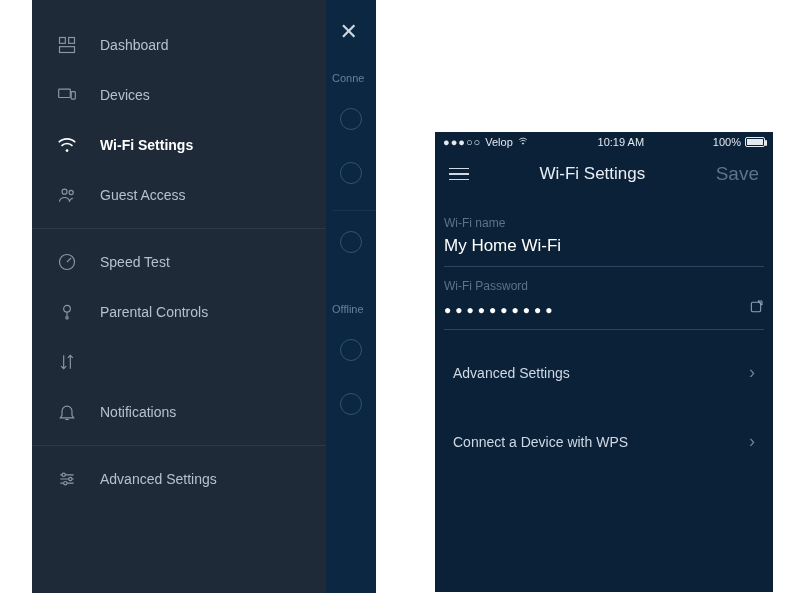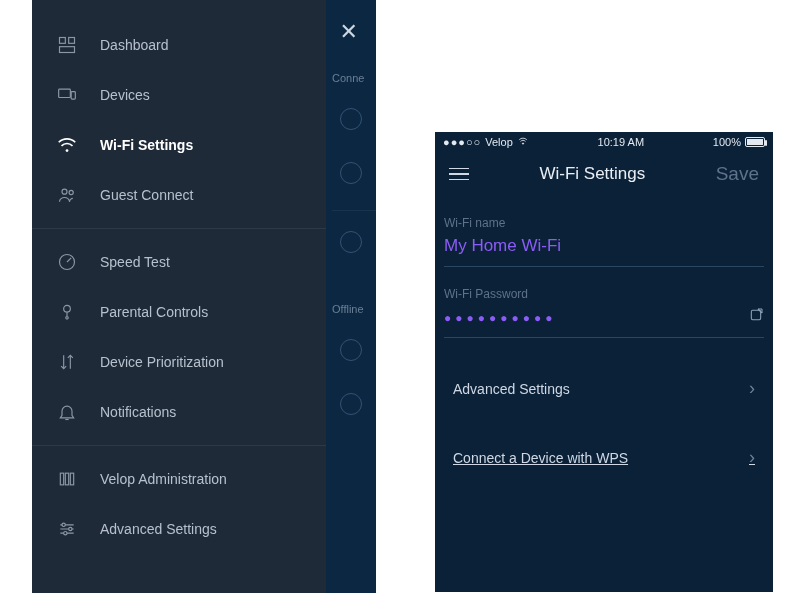--- a/index.html
+++ b/index.html
@@ -128,36 +128,36 @@
     justify-content: space-between;
     padding: 0 14px;
   }
   .hamburger div { width:20px; height:1.5px; background:#cfd8e4; margin:4px 0;}
   .nav-title { font-size: 17px; font-weight: 400; color:#e9eef5;}
   .nav-save { font-size: 19px; color:#5e728a; }
 
   .form-area { padding: 20px 9px 0; }
   .field-label { font-size: 12px; color:#5e728a; margin-bottom: 6px;}
   .field-value {
-    font-size: 17px; color:#8b5cf6; padding-bottom: 10px;
+    font-size: 17px; color:#ffffff; padding-bottom: 10px;
     border-bottom: 1px solid #2b4661;
-    margin-bottom: 20px;
+    margin-bottom: 12px;
     position: relative;
   }
   .pw-dots { letter-spacing: 4px; font-size: 12px; }
   .share-icon { position:absolute; right:0; top:0; color:#8ea1b8; }
 
   .link-row {
     display: flex; align-items: center; justify-content: space-between;
     padding: 20px 18px;
     font-size: 14px;
     color: #cfd8e4;
     cursor: pointer;
   }
-  .link-row + .link-row { margin-top: 8px; text-decoration: underline; }
+  .link-row + .link-row { margin-top: 8px; }
   .chev { color:#6c8099; font-size: 18px; font-weight:300;}
 </style>
 </head>
 <body>
 
 <div class="left-panel">
   <div class="under-list">
     <div class="under-header">
       <span class="close-x">✕</span>
     </div>
@@ -215,21 +215,21 @@
     </div>
     <div class="sidebar-item">
       <span class="icon">
           <svg width="20" height="20" viewBox="0 0 24 24" fill="none" stroke-width="1.4">
             <circle cx="9" cy="8" r="3"></circle>
             <circle cx="17" cy="9" r="2.5"></circle>
             <path d="M3 20c0-3 3-5 6-5s6 2 6 5"></path>
             <path d="M15 20c0-2 2-4 4-4"></path>
           </svg>
         </span>
-      <span>Guest Connect</span>
+      <span>Guest Access</span>
     </div>
     <div class="sidebar-divider"></div>
     <div class="sidebar-item">
       <span class="icon">
           <svg width="20" height="20" viewBox="0 0 24 24" fill="none" stroke-width="1.4">
             <circle cx="12" cy="12" r="9"></circle>
             <path d="M12 12l5-5"></path>
           </svg>
         </span>
       <span>Speed Test</span>
@@ -246,42 +246,31 @@
     </div>
     <div class="sidebar-item">
       <span class="icon">
           <svg width="20" height="20" viewBox="0 0 24 24" fill="none" stroke-width="1.4">
             <path d="M8 4v16"></path>
             <path d="M5 17l3 3 3-3"></path>
             <path d="M16 20V4"></path>
             <path d="M13 7l3-3 3 3"></path>
           </svg>
         </span>
-      <span>Device Prioritization</span>
     </div>
     <div class="sidebar-item">
       <span class="icon">
           <svg width="20" height="20" viewBox="0 0 24 24" fill="none" stroke-width="1.4">
             <path d="M6 16V11a6 6 0 1112 0v5l2 3H4l2-3z"></path>
             <path d="M10 21h4"></path>
           </svg>
         </span>
       <span>Notifications</span>
     </div>
     <div class="sidebar-divider"></div>
-    <div class="sidebar-item">
-      <span class="icon">
-          <svg width="20" height="20" viewBox="0 0 24 24" fill="none" stroke-width="1.4">
-            <rect x="4" y="5" width="4" height="14"></rect>
-            <rect x="10" y="5" width="4" height="14"></rect>
-            <rect x="16" y="5" width="4" height="14"></rect>
-          </svg>
-        </span>
-      <span>Velop Administration</span>
-    </div>
     <div class="sidebar-item">
       <span class="icon">
           <svg width="20" height="20" viewBox="0 0 24 24" fill="none" stroke-width="1.4">
             <path d="M4 7h16M4 12h16M4 17h16"></path>
             <circle cx="8" cy="7" r="2" fill="#1e2a38"></circle>
             <circle cx="16" cy="12" r="2" fill="#1e2a38"></circle>
             <circle cx="10" cy="17" r="2" fill="#1e2a38"></circle>
           </svg>
         </span>
       <span>Advanced Settings</span>

